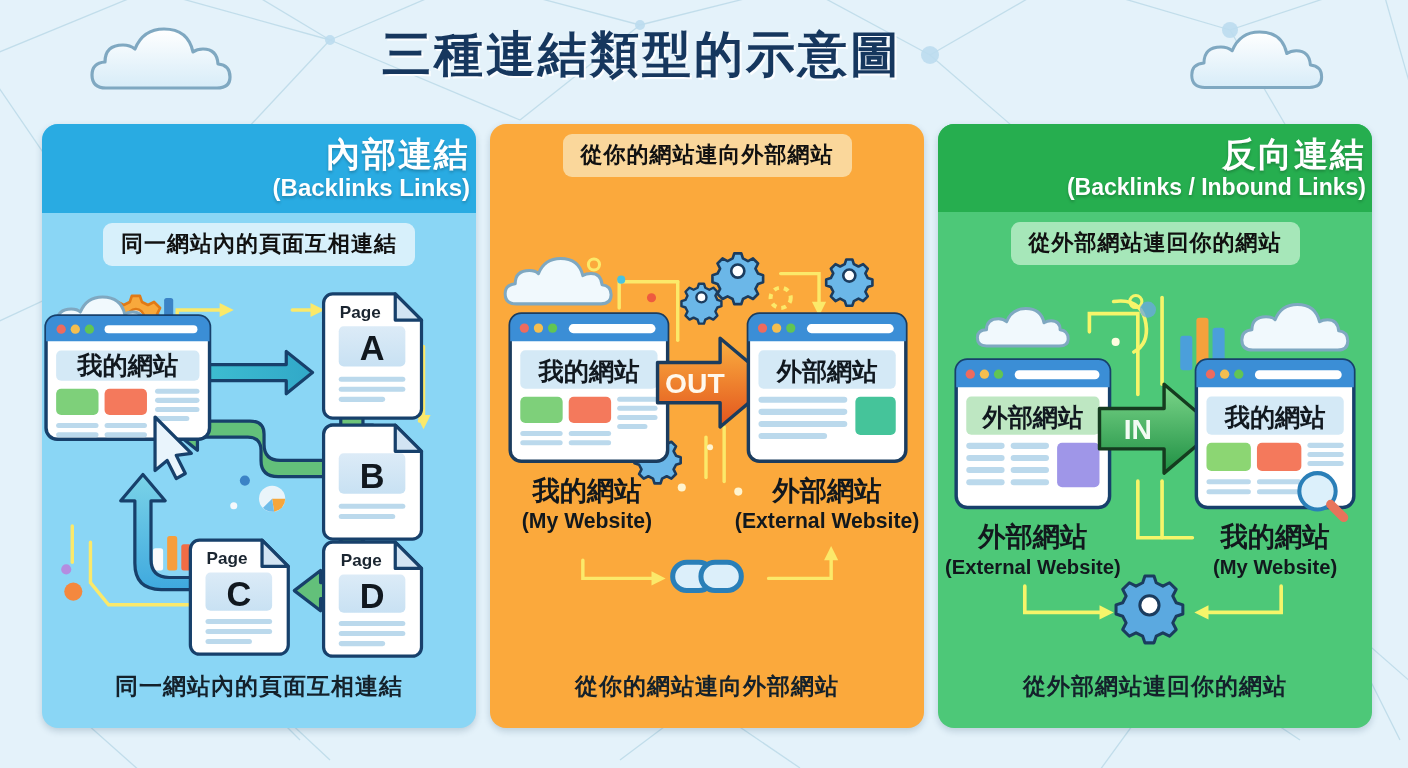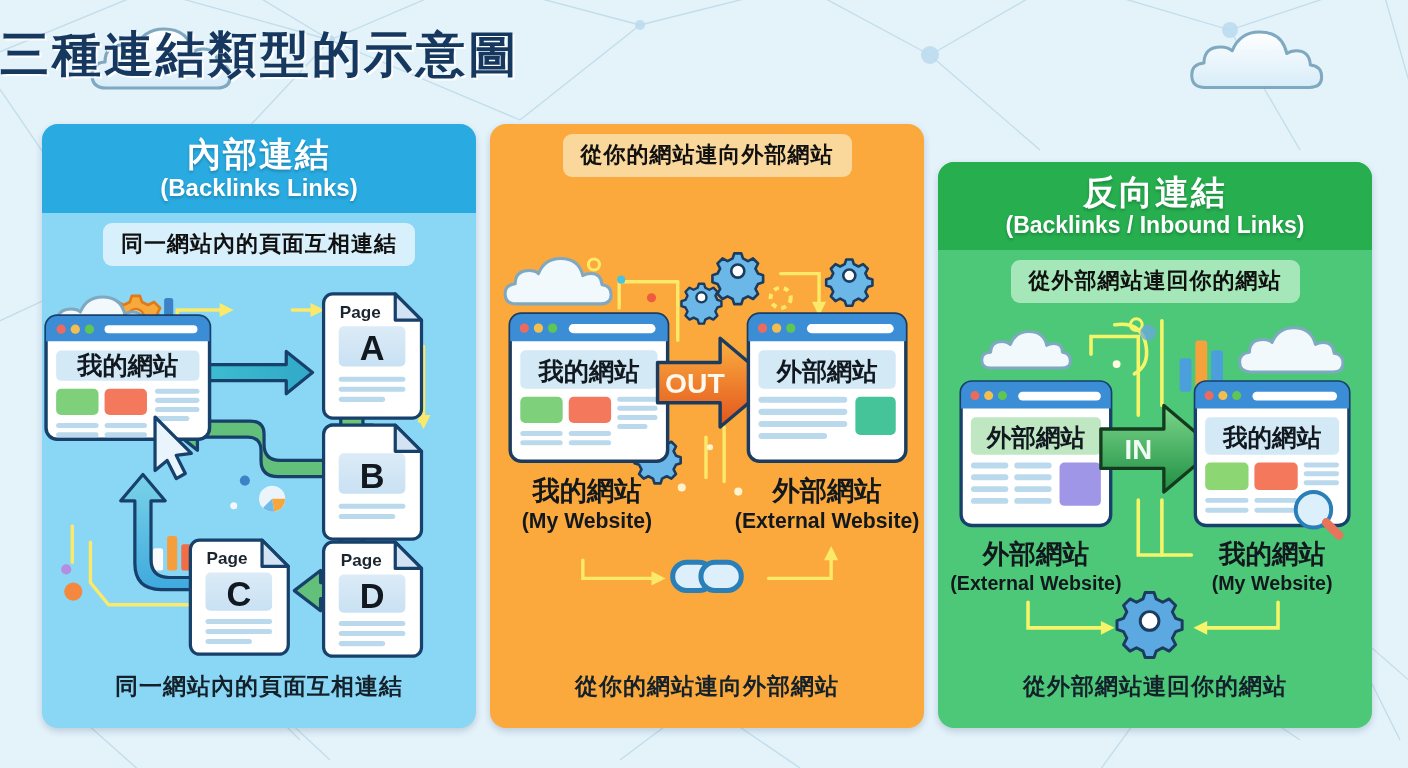--- a/index.html
+++ b/index.html
@@ -12,42 +12,42 @@
     background: #E4F2FA;
     position: relative;
   }
   
   #bg-net { position: absolute; inset: 0; width: 1408px; height: 768px; z-index: 0; }
   .bg-cloud { position: absolute; z-index: 1; }
 
   
   #title-bar {
     position: absolute; top: 22px; left: 0; width: 1284px;
-    z-index: 5;
+    text-align: center; z-index: 5;
   }
   #page-title {
     font-size: 49px; font-weight: bold; color: #16375E;
     letter-spacing: 3px;
     text-shadow: 2px 2px 0 rgba(255,255,255,.85);
     font-family: "Liberation Sans", "DejaVu Sans", sans-serif;
   }
 
   
   #cards {
     position: absolute; top: 124px; left: 42px;
     width: 1330px; height: 604px;
     display: flex; gap: 14px; z-index: 4;
   }
   .card {
     flex: 1 1 0; border-radius: 16px; overflow: hidden;
     display: flex; flex-direction: column;
     box-shadow: 0 3px 7px rgba(20,60,90,.20);
     position: relative;
   }
-  .card-head { padding: 12px 6px 11px; text-align: center; }
+  .card-head { padding: 12px 6px 11px; text-align: right; }
   .head-cn {
     font-size: 34px; font-weight: bold; color: #fff; letter-spacing: 2px;
     text-shadow: 0 2px 3px rgba(0,0,0,.22);
     line-height: 1.1;
   }
   .head-en {
     font-size: 24px; font-weight: bold; color: #fff; margin-top: 1px;
     text-shadow: 0 2px 3px rgba(0,0,0,.22);
     line-height: 1.15;
   }
@@ -61,21 +61,21 @@
   .foot-txt { font-size: 23px; font-weight: bold; color: #14212B; letter-spacing: 1px; }
 
   
   .c-blue   .card-head { background: #29ABE2; }
   .c-blue              { background: #8AD6F5; }
   .c-blue   .card-sub  { background: #D7F0FB; }
   .c-orange .card-head { background: #E8820C; }
   .c-orange            { background: #FBA93C; }
   .c-orange .card-sub  { background: #FAD79B; }
   .c-green  .card-head { background: #26AE4F; }
-  .c-green             { background: #4DC878; margin-top: 38px; }
+  .c-green             { background: #4DC878; }
   .c-green  .card-sub  { background: #A6E7B9; }
 
   svg.art { position: absolute; inset: 0; width: 100%; height: 100%; }
 </style>
 </head>
 <body>
 
 <svg id="bg-net" viewBox="0 0 1408 768">
   <g stroke="#BBD9E8" stroke-width="1.3" fill="none" opacity=".85">
     <path d="M-20 60 L150 -10 M-20 60 L120 265 M150 -10 L330 40 M330 40 L230 -20 M330 40 L120 265

